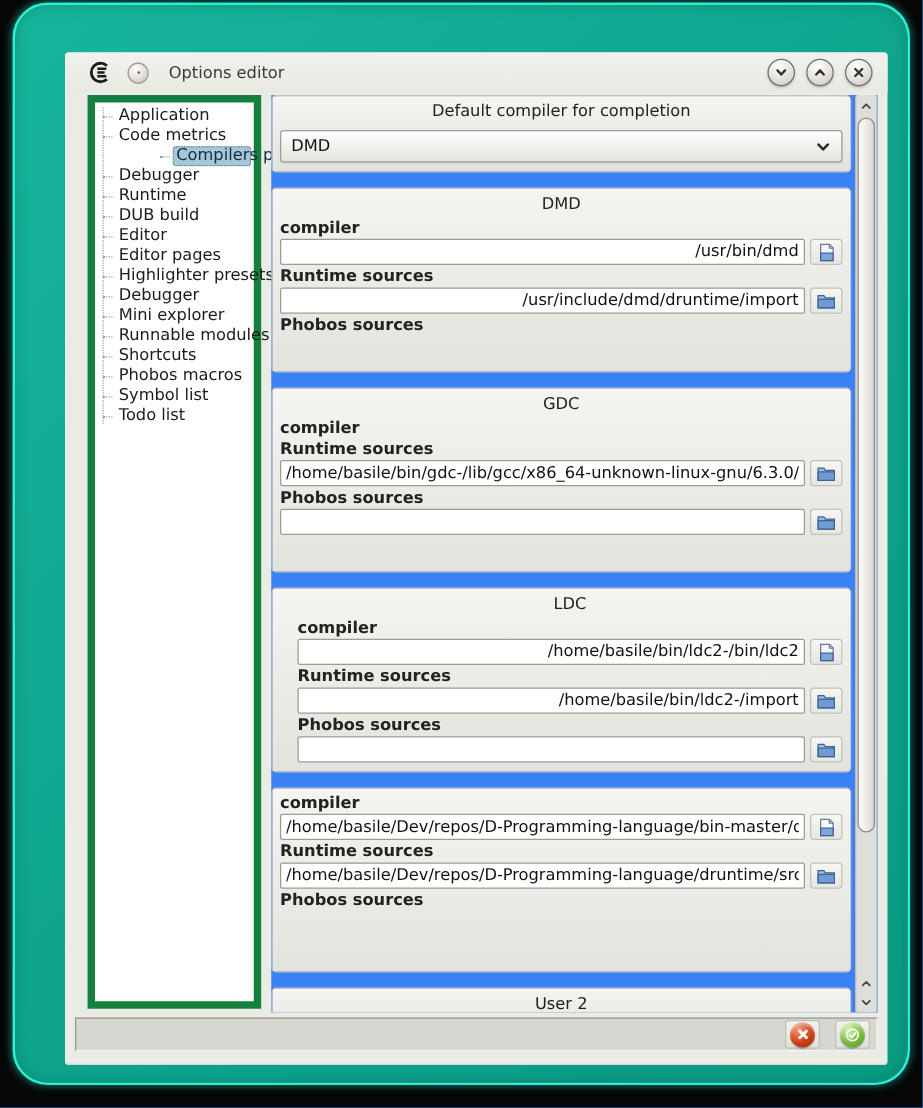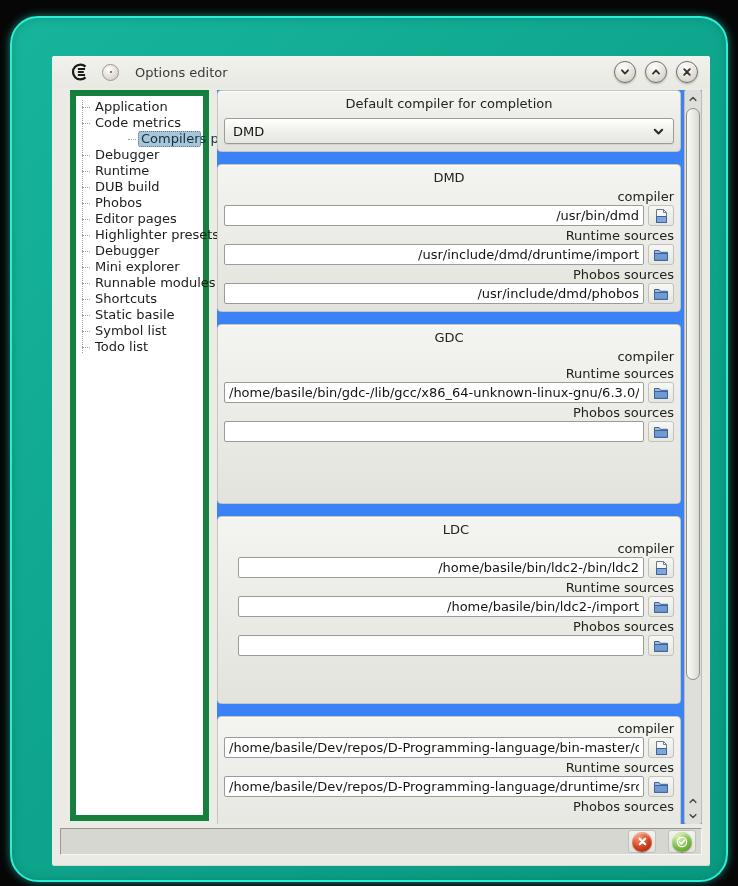--- a/index.html
+++ b/index.html
@@ -6,21 +6,21 @@
   html,body { width:738px; height:886px; }
   body {
     background:#060607;
     font-family:"DejaVu Sans","Liberation Sans",sans-serif;
     font-size:13px; color:#1d1d1b;
     position:relative; overflow:hidden;
   }
 
   
   .frame {
-    position:absolute; left:10px; top:16px; width:718px; height:866px;
+    position:absolute; left:10px; top:2px; width:718px; height:866px;
     border-radius:28px;
     background:linear-gradient(135deg,#16b59b 0%,#0fa68e 45%,#0a9а82 100%);
     background:linear-gradient(135deg,#16b59b 0%,#0fa68e 45%,#0a9a82 100%);
     border:2px solid #29efd4;
     box-shadow:0 0 8px rgba(41,239,212,.55), inset 0 0 10px rgba(0,60,50,.25);
   }
 
   
   .window {
     position:absolute; left:40px; top:38px; width:658px; height:810px;
@@ -84,21 +84,21 @@
     background:#3b82f6; overflow:hidden;
   }
   .groups { position:absolute; left:0; top:0; width:464px; }
   .groupbox {
     border:1px solid #c6c6bf; border-radius:4px;
     background:linear-gradient(#f4f4f0,#e3e3de);
     box-shadow:inset 0 1px 0 rgba(255,255,255,.7);
     padding:3px 6px 5px 6px; margin-bottom:12px;
   }
   .groupbox .g-title { text-align:center; height:20px; line-height:20px; color:#222220; }
-  .field-label { text-align:right; height:17px; line-height:17px; color:#222220; }
+  .field-label { text-align:left; height:17px; line-height:17px; color:#222220;font-weight:bold; }
   .field-row { display:flex; align-items:center; height:21px; margin-bottom:1px; }
   .field-row input {
     flex:1; height:21px; min-width:0;
     border:1px solid #9c9c94; border-radius:2px;
     background:#ffffff; padding:0 4px;
     font:13px "DejaVu Sans","Liberation Sans",sans-serif; color:#131311;
     outline:none;
     text-align:right;
   }
   .icon-btn {
@@ -189,28 +189,28 @@
     </div>
 
     <div class="sidebar">
       <ul class="tree">
         <li>Application</li>
         <li>Code metrics</li>
         <li class="selected">Compilers paths</li>
         <li>Debugger</li>
         <li>Runtime</li>
         <li>DUB build</li>
-        <li>Phobos</li>
+        <li>Editor</li>
         <li>Editor pages</li>
         <li>Highlighter presets</li>
         <li>Debugger</li>
         <li>Mini explorer</li>
         <li>Runnable modules</li>
         <li>Shortcuts</li>
-        <li>Static basile</li>
+        <li>Phobos macros</li>
         <li>Symbol list</li>
         <li>Todo list</li>
       </ul>
     </div>
 
     <div class="main">
       <div class="groups">
 
         <div class="groupbox" style="height:62px;">
           <div class="g-title">Default compiler for completion</div>
@@ -239,32 +239,23 @@
           <div class="field-row">
             <input value="/usr/include/dmd/druntime/import" style="">
             <span class="icon-btn">
               <svg width="16" height="16" viewBox="0 0 16 16">
                 <path d="M1.5 3.5h4.6l1.2 1.8h7.2v8H1.5z" fill="#9cbbe6" stroke="#3f6296"></path>
                 <path d="M1.5 6.5h13v6.8h-13z" fill="#6f9bd2" stroke="#3f6296"></path>
               </svg>
             </span>
           </div>
           <div class="field-label">Phobos sources</div>
-          <div class="field-row">
-            <input value="/usr/include/dmd/phobos" style="">
-            <span class="icon-btn">
-              <svg width="16" height="16" viewBox="0 0 16 16">
-                <path d="M1.5 3.5h4.6l1.2 1.8h7.2v8H1.5z" fill="#9cbbe6" stroke="#3f6296"></path>
-                <path d="M1.5 6.5h13v6.8h-13z" fill="#6f9bd2" stroke="#3f6296"></path>
-              </svg>
-            </span>
-          </div>
-        </div>
-
-        <div class="groupbox" style="height:180px;">
+        </div>
+
+        <div class="groupbox" style="height:148px;">
           <div class="g-title">GDC</div>
           <div class="field-label">compiler</div>
           <div class="field-label">Runtime sources</div>
           <div class="field-row">
             <input value="/home/basile/bin/gdc-/lib/gcc/x86_64-unknown-linux-gnu/6.3.0/include" style="">
             <span class="icon-btn">
               <svg width="16" height="16" viewBox="0 0 16 16">
                 <path d="M1.5 3.5h4.6l1.2 1.8h7.2v8H1.5z" fill="#9cbbe6" stroke="#3f6296"></path>
                 <path d="M1.5 6.5h13v6.8h-13z" fill="#6f9bd2" stroke="#3f6296"></path>
               </svg>
@@ -275,21 +266,21 @@
             <input value="" style="">
             <span class="icon-btn">
               <svg width="16" height="16" viewBox="0 0 16 16">
                 <path d="M1.5 3.5h4.6l1.2 1.8h7.2v8H1.5z" fill="#9cbbe6" stroke="#3f6296"></path>
                 <path d="M1.5 6.5h13v6.8h-13z" fill="#6f9bd2" stroke="#3f6296"></path>
               </svg>
             </span>
           </div>
         </div>
 
-        <div class="groupbox" style="height:188px;padding-left:20px;">
+        <div class="groupbox" style="height:148px;padding-left:20px;">
           <div class="g-title">LDC</div>
           <div class="field-label">compiler</div>
           <div class="field-row">
             <input value="/home/basile/bin/ldc2-/bin/ldc2" style="">
             <span class="icon-btn">
               <svg width="16" height="16" viewBox="0 0 16 16">
                 <path d="M3.5 1.5h7l3 3v10h-10z" fill="#f5f7fa" stroke="#6b7b90"></path>
                 <path d="M10.5 1.5v3h3" fill="none" stroke="#6b7b90"></path>
                 <path d="M3.5 8.5h10v6h-10z" fill="#7fa6d9" stroke="#3f6296"></path>
               </svg>

